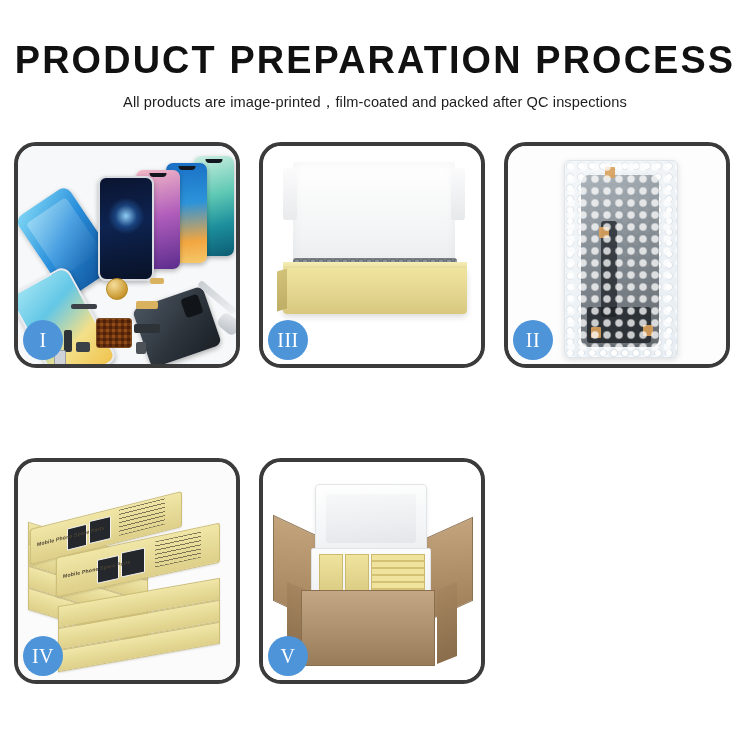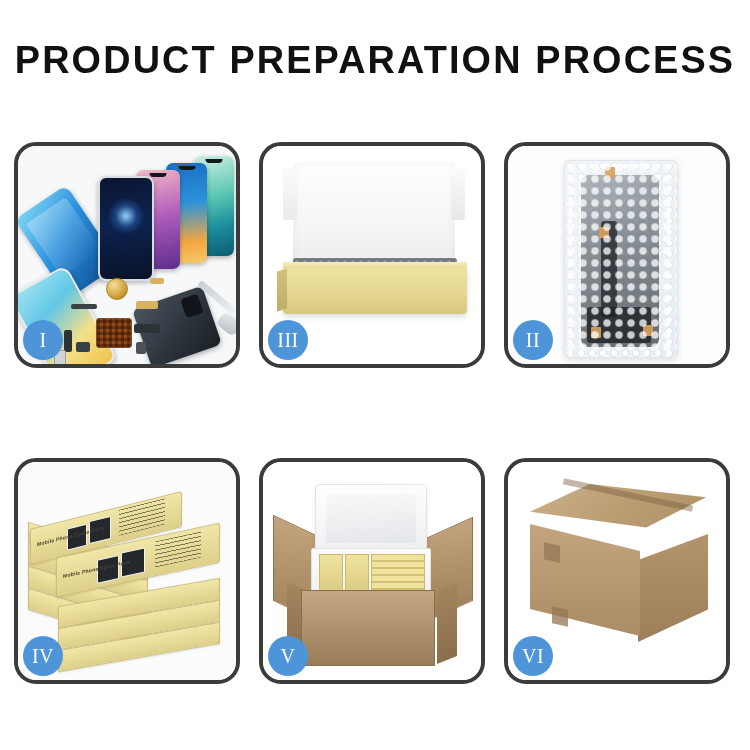--- a/index.html
+++ b/index.html
@@ -188,20 +188,21 @@
   .c6-tape2{position:absolute;left:44px;top:146px;width:16px;height:17px;
     background:rgba(148,120,84,.75);transform:skewY(12deg);}
 </style>
 </head>
 <body>
 
 <div class="page">
 
   <div class="header">
     <div class="title">PRODUCT PREPARATION PROCESS</div>
+    <div class="subtitle">All products are image-printed，film-coated and packed after QC inspections</div>
   </div>
 
   <div class="grid">
 
     <div class="panel">
       <div class="panel-inner p1">
         <div class="scr scr-a"></div>
         <div class="scr scr-e">
             <span class="notch"></span>
           </div>
@@ -301,26 +302,15 @@
             <i></i>
         </div>
         <div class="ybars2"></div>
         <div class="carton-left"></div>
         <div class="carton-right"></div>
         <div class="carton-front"></div>
       </div>
       <div class="badge">V</div>
     </div>
 
-    <div class="panel">
-      <div class="panel-inner p6">
-        <div class="c6-top"></div>
-        <div class="c6-side"></div>
-        <div class="c6-front"></div>
-        <div class="c6-seam"></div>
-        <div class="c6-tape1"></div>
-        <div class="c6-tape2"></div>
-      </div>
-      <div class="badge">VI</div>
-    </div>
 
   </div>
 </div>
 
 </body></html>

